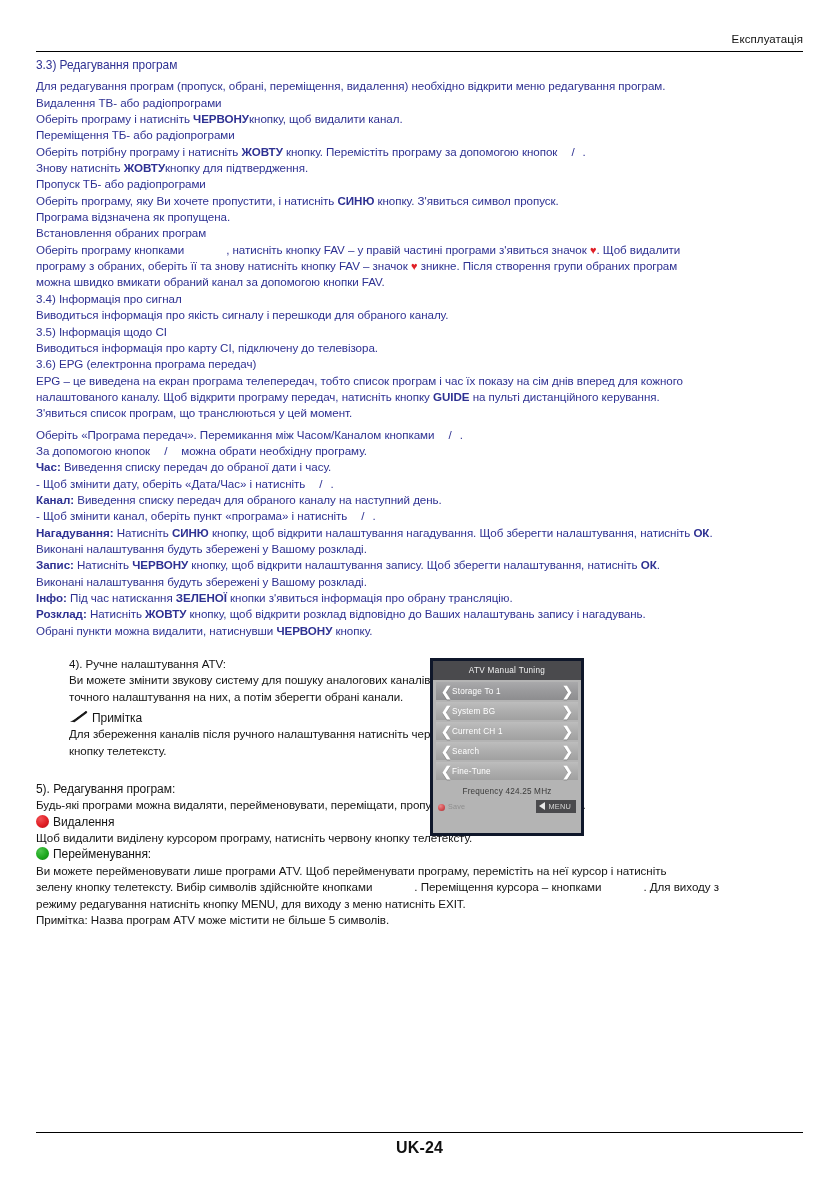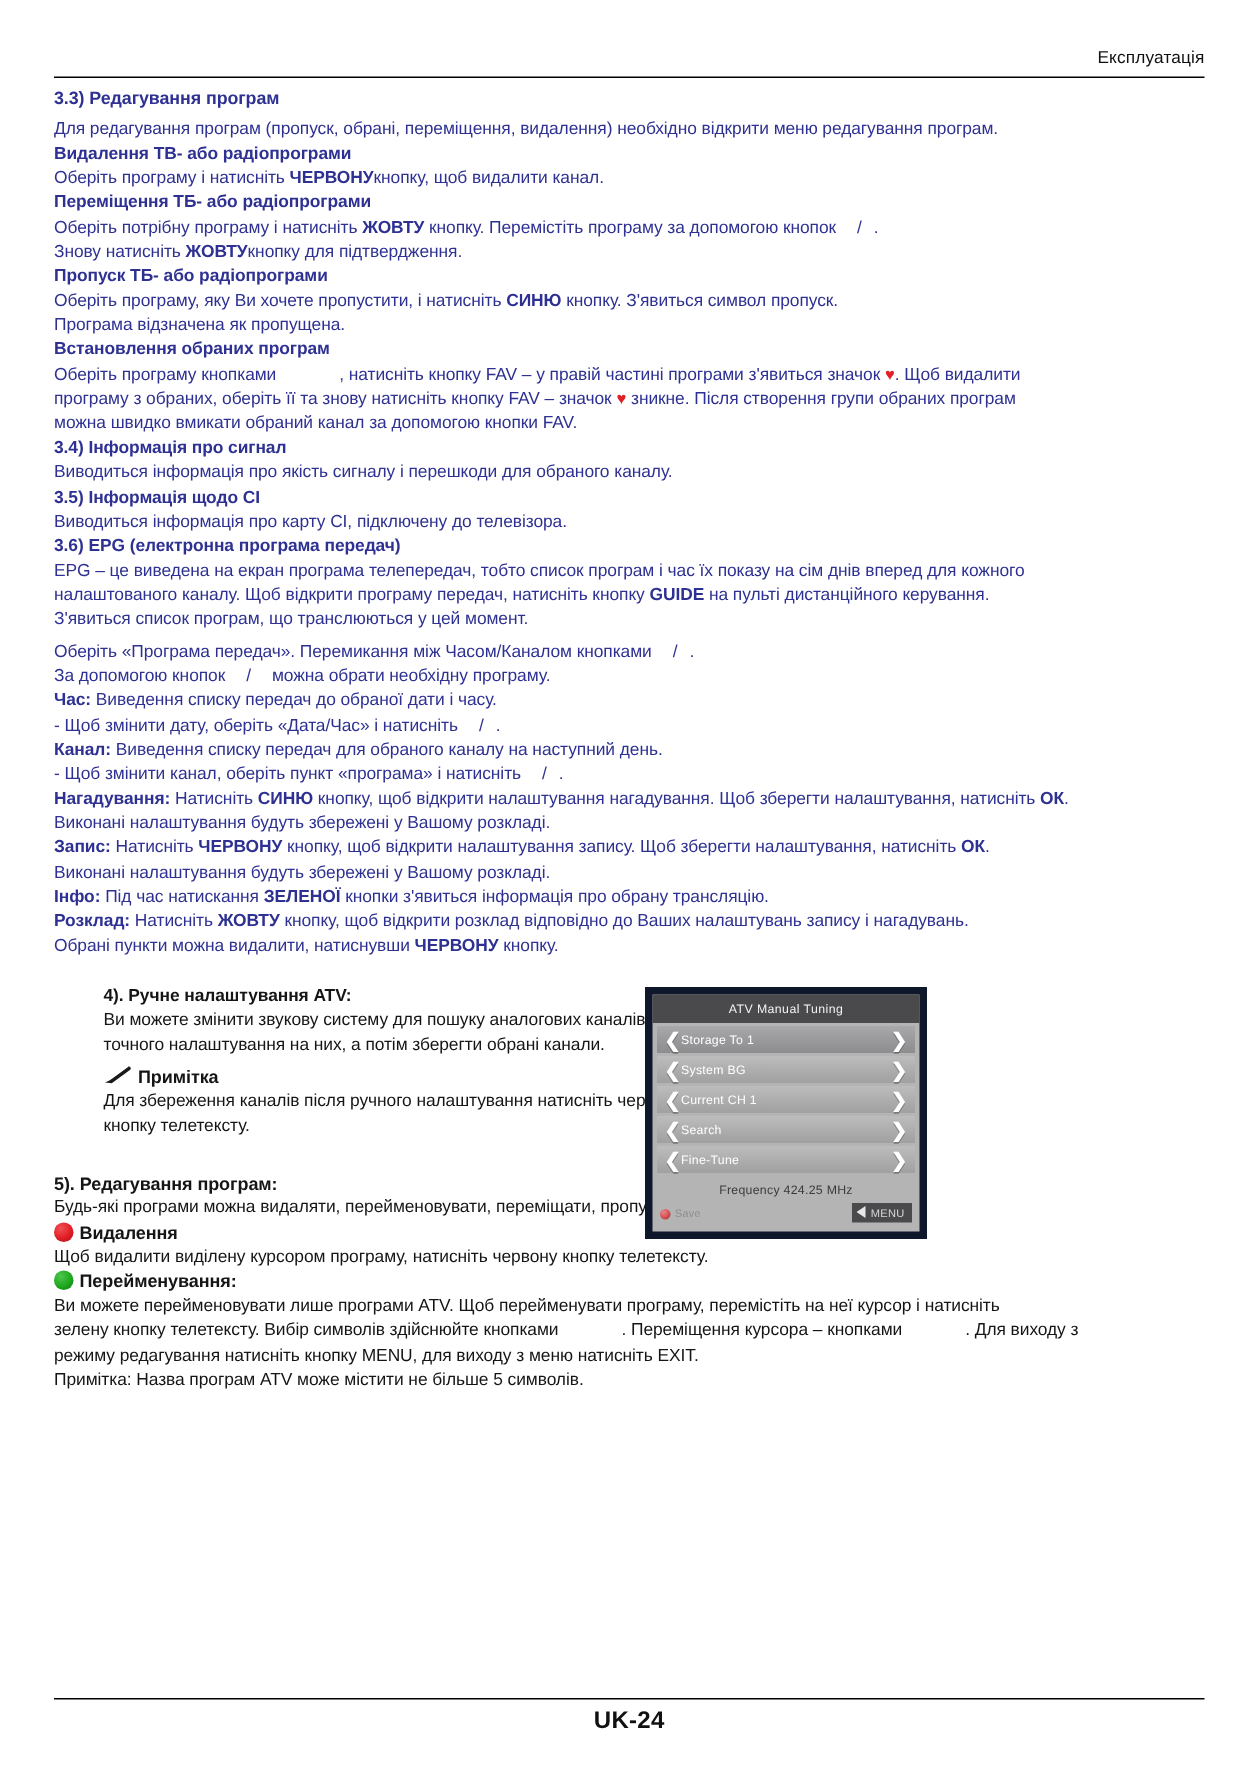--- a/index.html
+++ b/index.html
@@ -59,21 +59,21 @@
     width: 767px;
   }
   p, .h {
     margin: 0;
     font-size: 11.6px;
     line-height: 16.35px;
     color: #2e3192;
     letter-spacing: -0.05px;
     white-space: normal;
   }
-  .h { font-weight: bold; }
+  .h { font-weight: normal; }
   .h.big { font-size: 11.9px; }
   .just { text-align: justify; text-justify: inter-word; }
   b, .b { font-weight: bold; }
   .gap { height: 5px; }
   .sp { display:inline-block; width:14px; }
   .sp-sm { display:inline-block; width:8px; }
   .sp-lg { display:inline-block; width:42px; }
   .heart { color:#e01f26; font-size:11px; letter-spacing:0; }
 
   
@@ -96,25 +96,25 @@
   .dot.green { background: radial-gradient(circle at 35% 30%, #4dc64d 0%, #1da81d 55%, #0e7a14 100%); }
 
   
   .twocol { position:relative; }
   .col-left { width: 390px; margin-left: 33px; }
 
   
   .osd {
     position: absolute;
     left: 394px; top: 2px;
-    width: 188px;
+    width: 154px;
     background: #b4b4b4;
-    border: 5px solid #0f172a;
+    border: 3px solid #0f172a;
     font-family: "Liberation Sans", sans-serif;
-    padding-bottom: 4px;
+    padding-bottom: 18px;
   }
   .osd-title {
     background: #4a4a4d;
     color: #f2f2f2;
     text-align:center;
     font-size: 8.2px;
     padding: 5px 0 5px 0;
     letter-spacing: .3px;
   }
   .osd-rows { padding: 2px 3px 0 3px; }

